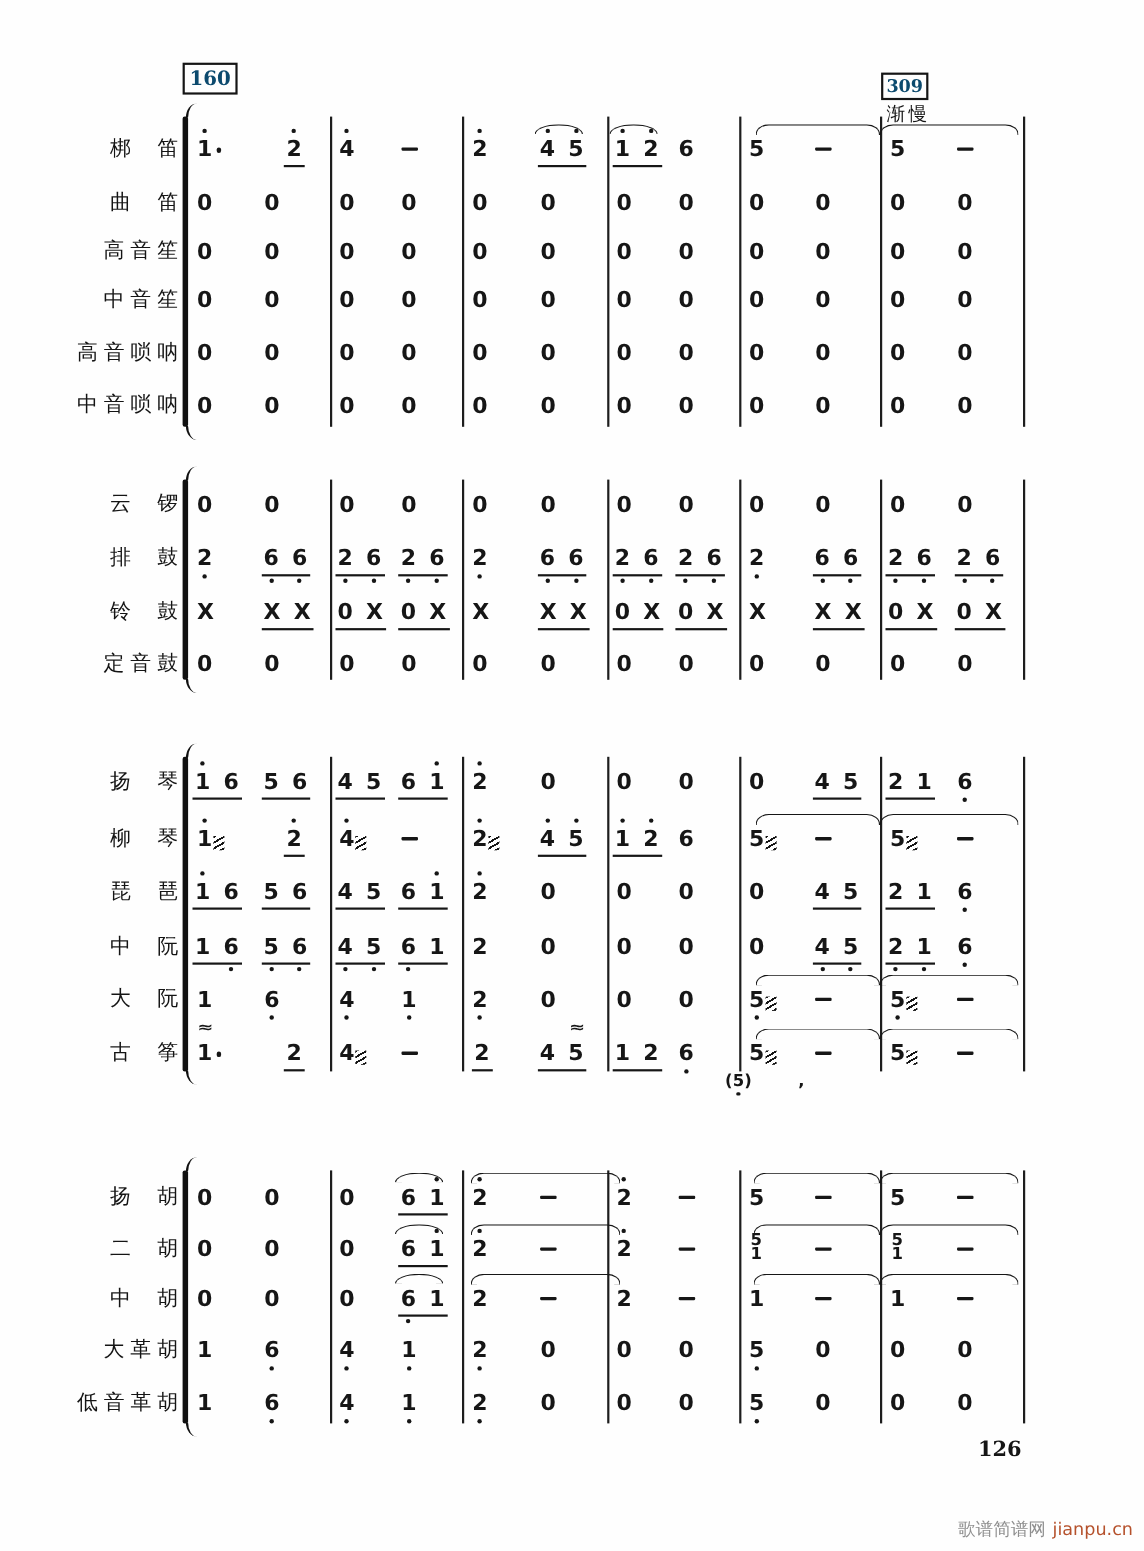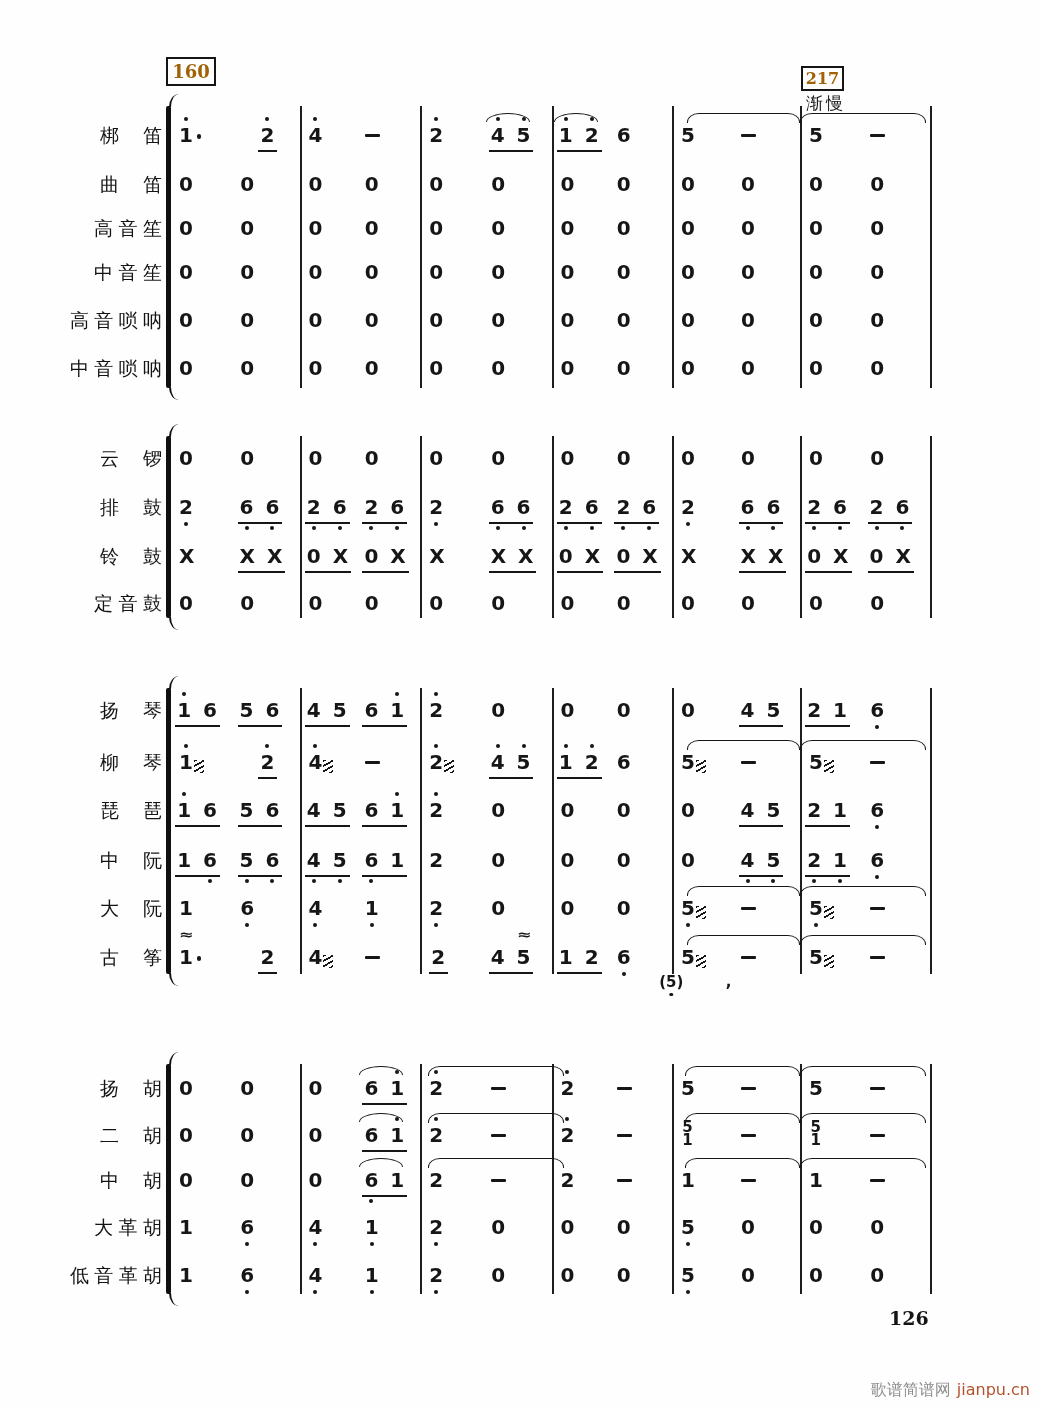--- a/index.html
+++ b/index.html
@@ -32,35 +32,35 @@
   .hook{position:absolute;width:10px;height:13px;}
   .hook-t{border-left:2px solid #101010;border-top-left-radius:10px 13px;}
   .hook-b{border-left:2px solid #101010;border-bottom-left-radius:10px 13px;}
   .lbl{position:absolute;display:flex;justify-content:space-between;
       font-family:"DejaVu Serif","Liberation Serif",serif;font-size:19px;line-height:26px;color:#141414;}
   .sub{position:absolute;font:700 15px/15px "DejaVu Sans",sans-serif;color:#161616;}
   .subdot{position:absolute;left:50%;bottom:-6px;transform:translateX(-50%);
       width:3.5px;height:3.5px;border-radius:50%;background:#161616;}
   .boxmark{position:absolute;border:2.2px solid #151515;display:flex;align-items:center;
       justify-content:center;font-family:"DejaVu Serif","Liberation Serif",serif;font-weight:700;
-      color:#a16207;background:#fefefe;box-sizing:border-box;}
+      color:#0c4a6e;background:#fefefe;box-sizing:border-box;}
   .tempo{position:absolute;font-family:"DejaVu Serif","Liberation Serif",serif;
       font-size:17px;color:#141414;letter-spacing:3px;}
   .pageno{position:absolute;font:700 19px/20px "DejaVu Serif","Liberation Serif",serif;color:#151515;}
   .wm{position:absolute;display:flex;gap:6px;align-items:baseline;
       font-family:"DejaVu Sans",sans-serif;font-size:16px;}
   .wm-site{color:#8f8f8f;}
   .wm-domain{color:#b5512c;text-decoration:none;}
 </style>
 </head>
 <body>
 
 <div class="page" id="score">
   <div class="boxmark" style="left:166px;top:57px;width:50px;height:29px;font-size:18px;">160</div>
-  <div class="boxmark" style="left:801px;top:66px;width:43px;height:25px;font-size:16px;">217</div>
+  <div class="boxmark" style="left:801px;top:66px;width:43px;height:25px;font-size:16px;">309</div>
   <div class="tempo" style="left:806px;top:92px;">渐慢</div>
 
   <div class="pageno" style="left:889px;top:1308px;">126</div>
 
   <div class="wm" style="right:10px;top:1380px;">
     <span class="wm-site">歌谱简谱网</span>
     <a class="wm-domain">jianpu.cn</a>
   </div>
 <div class="brace" style="left: 166px; top: 106px; height: 282px;"></div>
     <div class="hook hook-t" style="left: 169px; top: 94px;"></div>

